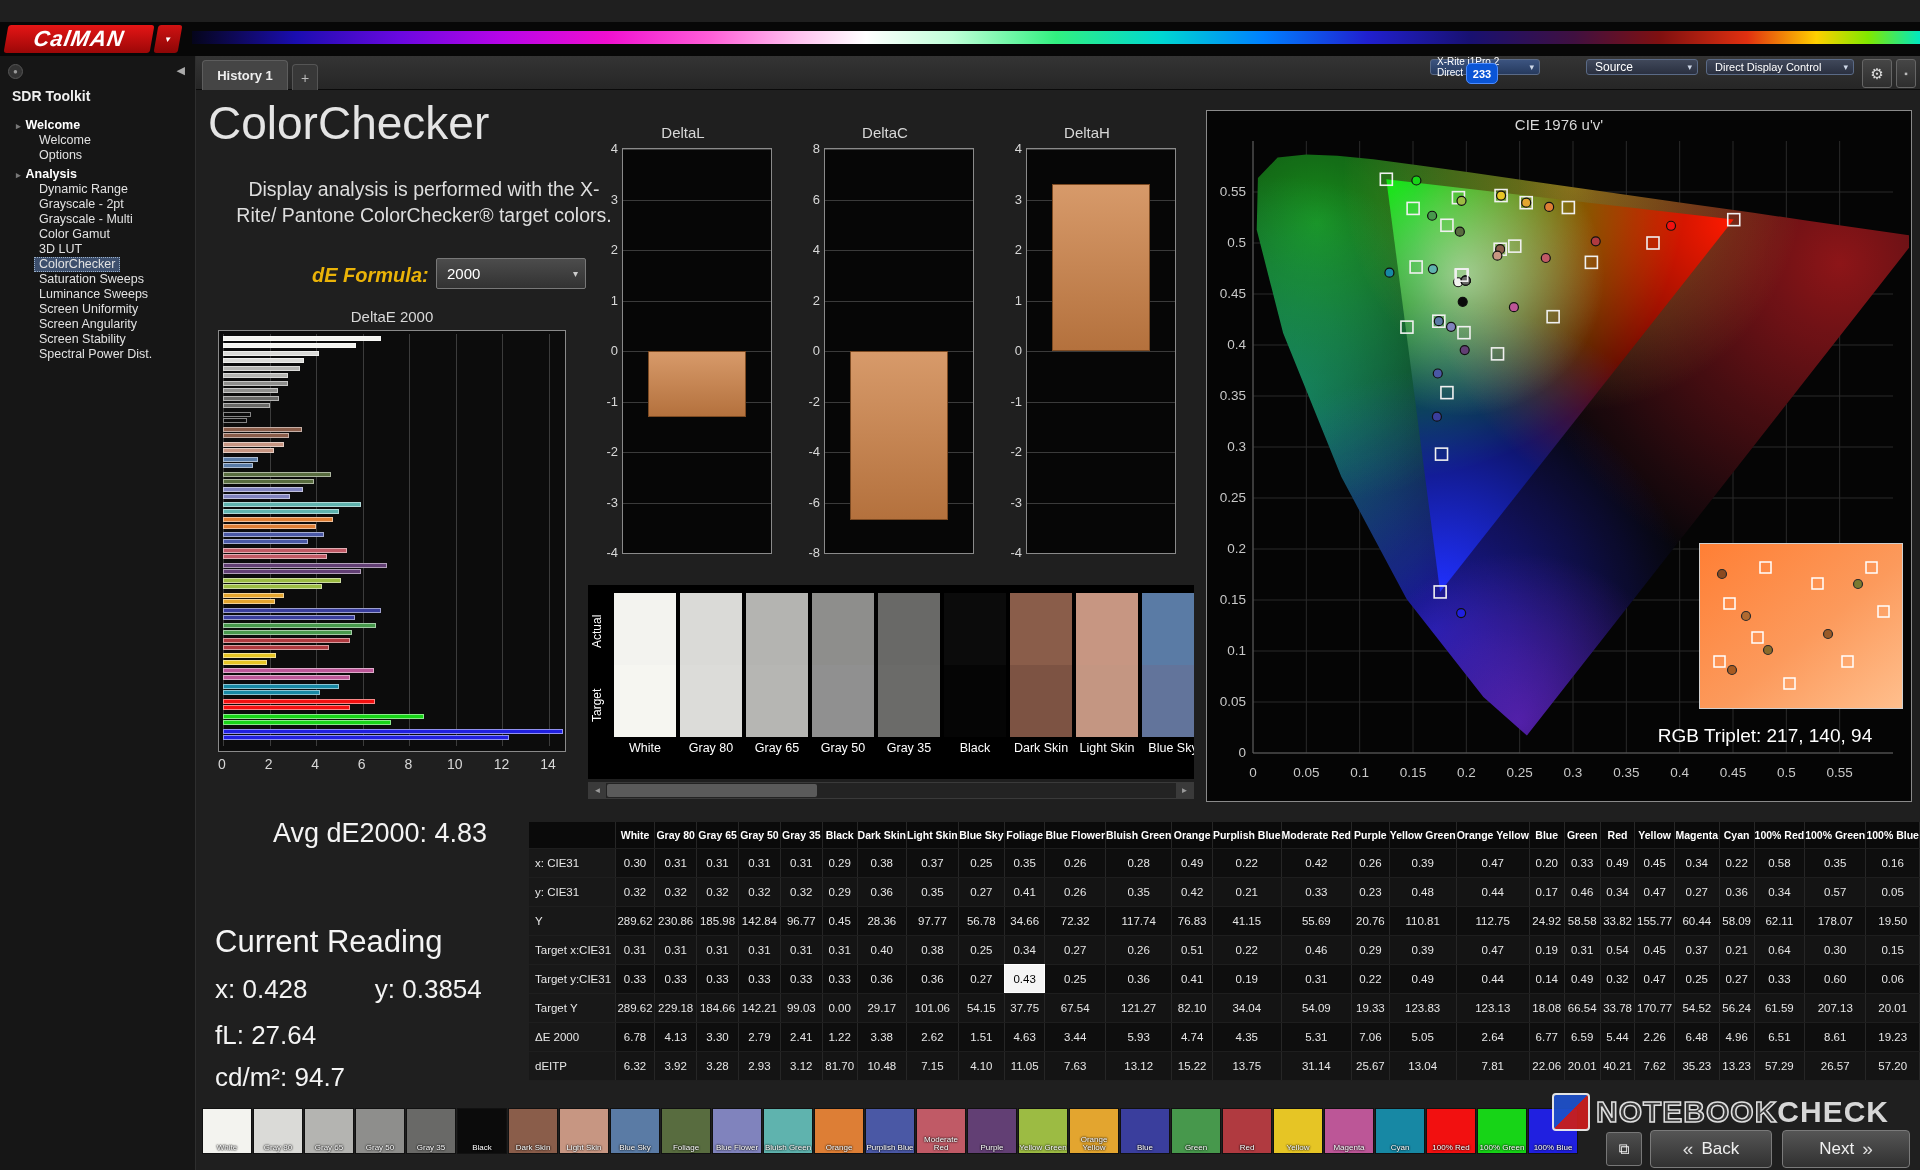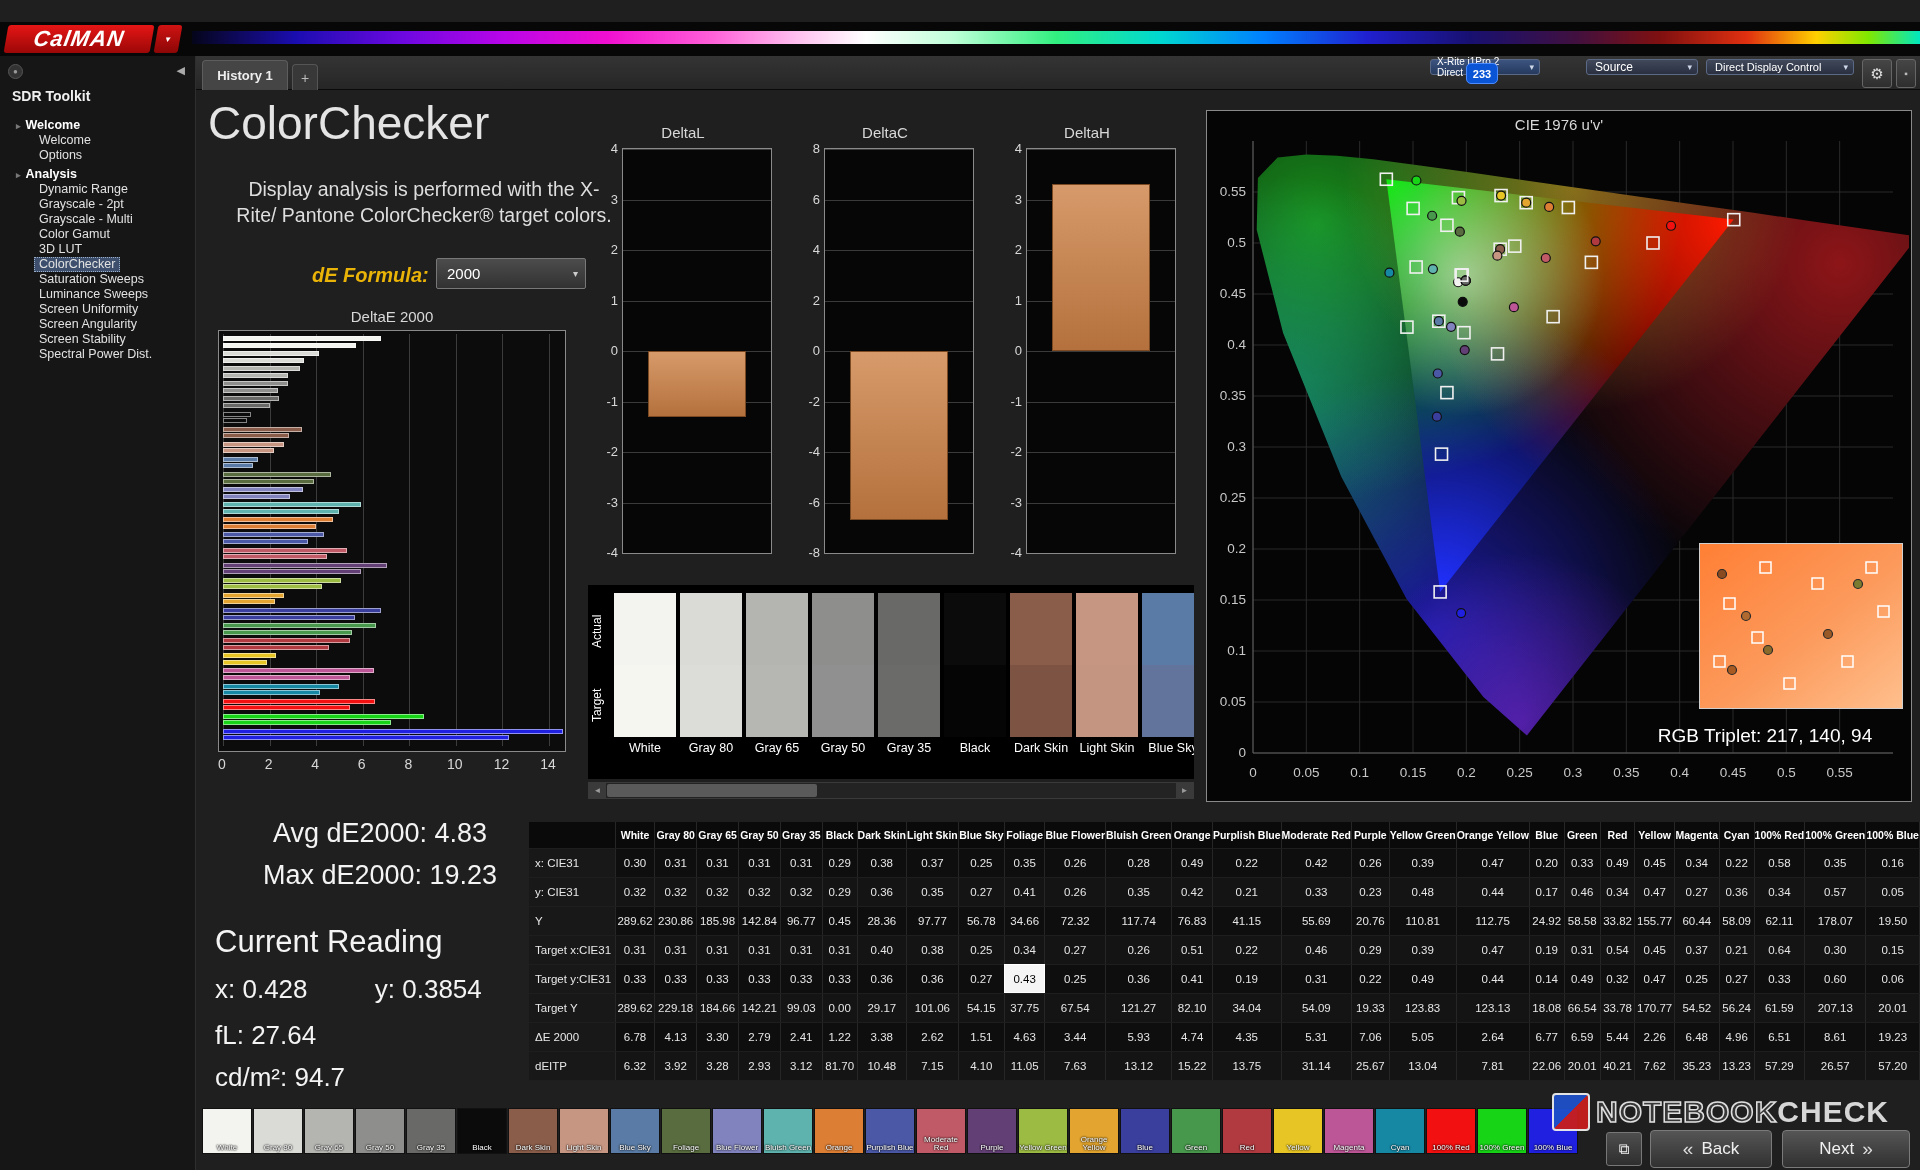--- a/index.html
+++ b/index.html
@@ -622,22 +622,20 @@
           <circle cx="128" cy="90" r="4.5" fill="#9a5a28"></circle>
             <circle cx="22" cy="30" r="4.5" fill="#8a4a20"></circle>
         </g>
       </svg>
     </div>
     <div id="rgb-triplet">RGB Triplet: 217, 140, 94</div>
   </div>
 
   <div class="stat" id="stat-avg">
     <span>Avg dE2000:</span> <span>4.83</span></div>
-  <div class="stat" id="stat-max">
-    <span>Max dE2000:</span> <span>19.23</span></div>
   <div class="stat" id="stat-current">Current Reading</div>
   <div class="stat" id="stat-xy">
     <span>x:</span> <span>0.428</span><span class="sep"></span>
     <span>y:</span> <span>0.3854</span></div>
   <div class="stat" id="stat-fl">
     <span>fL:</span> <span>27.64</span></div>
   <div class="stat" id="stat-cd">
     <span>cd/m²:</span> <span>94.7</span></div>
 
   <div id="results-table">

